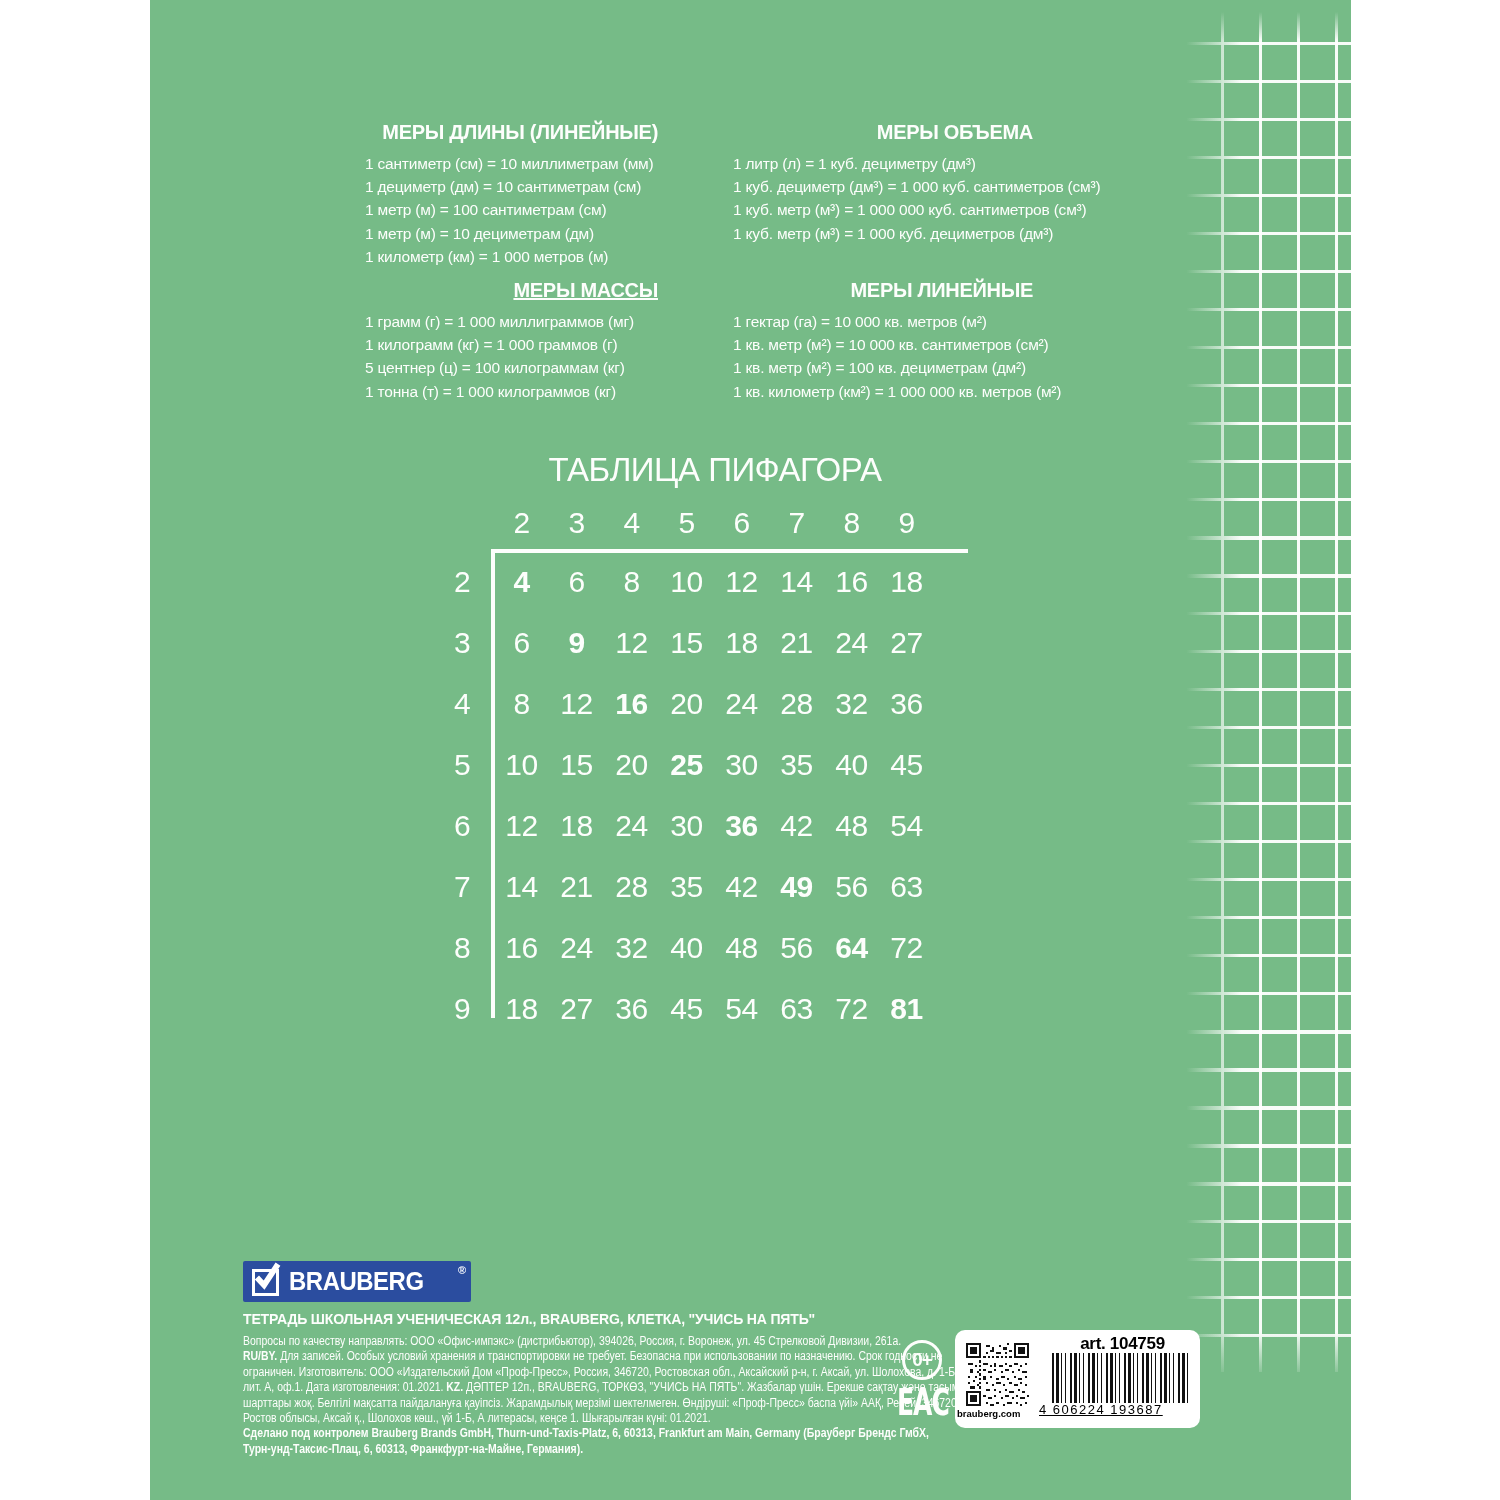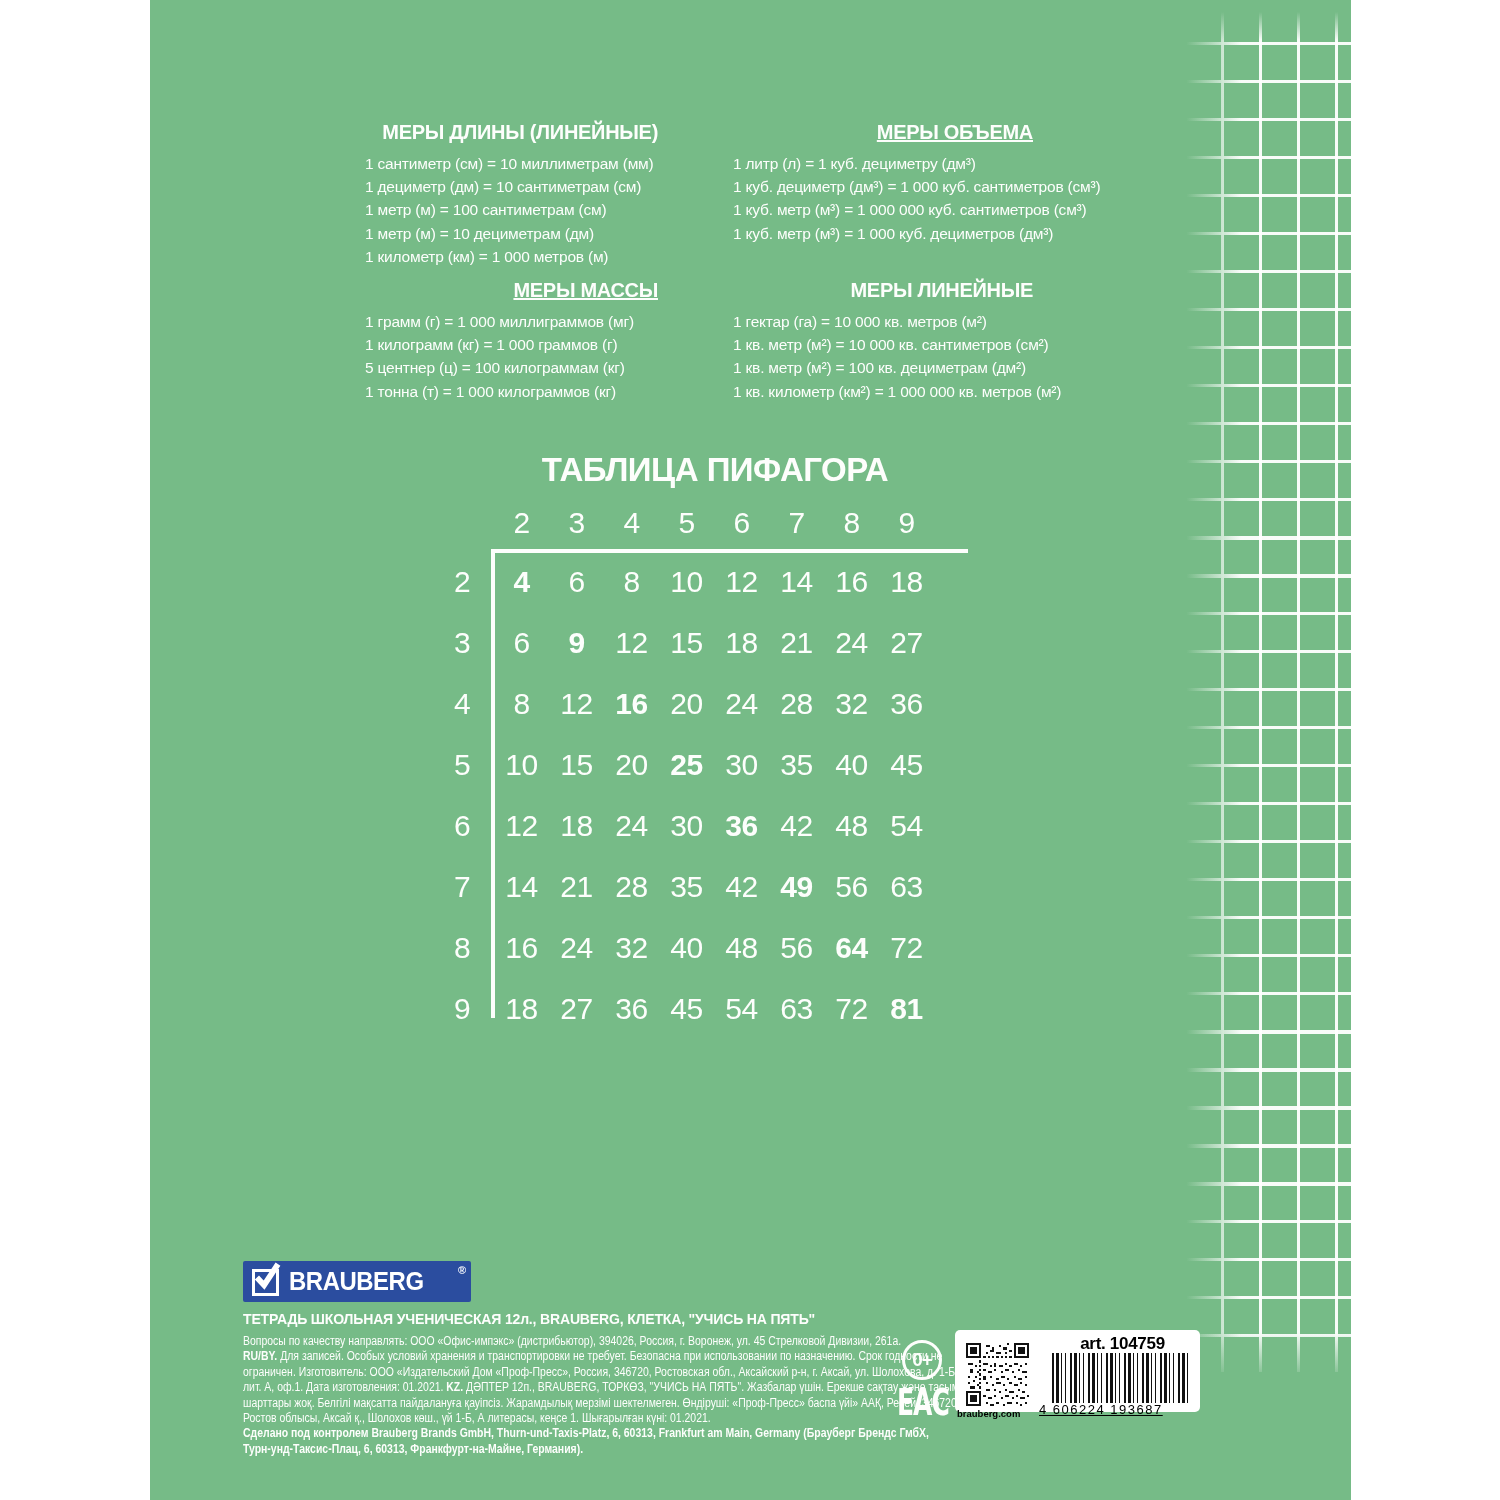--- a/index.html
+++ b/index.html
@@ -20,21 +20,21 @@
     background:linear-gradient(to bottom,rgba(118,187,135,0) 0,#76bb87 85%);}
 
   
   .mblock{position:absolute;color:#fdfefc;}
   .m-title{width:300px;text-align:right;font-size:20px;font-weight:bold;letter-spacing:-0.3px;white-space:nowrap;}
   .m-lines{position:absolute;left:0;top:31px;font-size:15.5px;line-height:23.2px;letter-spacing:-0.2px;white-space:nowrap;}
   .m-line{white-space:nowrap;}
 
   
   .py-title{position:absolute;left:415px;top:451px;width:600px;text-align:center;
-    color:#fdfefc;font-size:33px;font-weight:bold;letter-spacing:-0.5px;white-space:nowrap;}
+    color:#fdfefc;font-size:33px;font-weight:normal;letter-spacing:-0.5px;white-space:nowrap;}
   .py-grid{position:absolute;left:430px;top:495px;display:grid;
     grid-template-columns:64px repeat(8,55px);grid-template-rows:56px repeat(8,61px);}
   .pcell{display:flex;align-items:center;justify-content:center;color:#fdfefc;font-size:30px;letter-spacing:-0.5px;}
   .pcell.bold{font-weight:bold;}
   .py-rule-h{position:absolute;left:492px;top:549px;width:476px;height:3.5px;background:#fdfefc;}
   .py-rule-v{position:absolute;left:491px;top:549px;width:3.5px;height:469px;background:#fdfefc;}
 
   
   .logo{position:absolute;left:243px;top:1261px;width:228px;height:41px;background:#2b4d9f;border-radius:2px;}
   .logo-check{position:absolute;left:9px;top:8px;width:27px;height:27px;border:3px solid #ffffff;box-sizing:border-box;}
@@ -50,21 +50,21 @@
   .info-line{white-space:nowrap;}
   .info .b{font-weight:bold;}
 
   .age-badge{position:absolute;left:902px;top:1340px;width:40px;height:40px;border:3px solid #fdfefc;
     border-radius:50%;box-sizing:border-box;color:#fdfefc;font-size:19px;font-weight:bold;
     text-align:center;line-height:33px;letter-spacing:-1px;}
   .eac{position:absolute;left:897px;top:1380px;width:50px;text-align:center;color:#fdfefc;
     font-size:25px;font-weight:bold;letter-spacing:-1px;transform:scaleY(1.5);transform-origin:center top;
     font-family:"DejaVu Sans",sans-serif;}
 
-  .bclabel{position:absolute;left:955px;top:1330px;width:245px;height:82px;background:#ffffff;border-radius:5px;}
+  .bclabel{position:absolute;left:955px;top:1330px;width:245px;height:98px;background:#ffffff;border-radius:10px;}
   .art{position:absolute;left:95px;top:4px;width:145px;text-align:center;color:#000000;
     font-size:17px;font-weight:bold;letter-spacing:-0.3px;white-space:nowrap;}
   .qr{position:absolute;left:11px;top:13px;width:63px;height:63px;}
   .site{position:absolute;left:2px;top:78px;width:82px;text-align:left;color:#000000;
     font-size:9.5px;font-weight:bold;white-space:nowrap;}
   .barcode{position:absolute;left:97px;top:23px;width:138px;height:50px;
     background-image:repeating-linear-gradient(90deg,#111 0 2px,#fff 2px 4px,#111 4px 7px,#fff 7px 9px,#111 9px 10px,#fff 10px 13px,#111 13px 14px,#fff 14px 18px);}
   .bdigits{position:absolute;left:84px;top:72px;width:152px;color:#000000;font-size:13px;
     letter-spacing:1.5px;white-space:nowrap;font-family:"Liberation Sans",sans-serif;text-decoration:underline;}
 </style>
@@ -83,21 +83,21 @@
     <div class="m-title" style="margin-left:-7px;">МЕРЫ ДЛИНЫ (ЛИНЕЙНЫЕ)</div>
     <div class="m-lines">
         <div class="m-line">1 сантиметр (см) = 10 миллиметрам (мм)</div>
         <div class="m-line">1 дециметр (дм) = 10 сантиметрам (см)</div>
         <div class="m-line">1 метр (м) = 100 сантиметрам (см)</div>
         <div class="m-line">1 метр (м) = 10 дециметрам (дм)</div>
         <div class="m-line">1 километр (км) = 1 000 метров (м)</div>
       </div>
   </div>
 
-  <div class="mblock" style="left:733px;top:121px;text-decoration:underline;">
+  <div class="mblock" style="left:733px;top:121px;">
     <div class="m-title">МЕРЫ ОБЪЕМА</div>
     <div class="m-lines">
         <div class="m-line">1 литр (л) = 1 куб. дециметру (дм³)</div>
         <div class="m-line">1 куб. дециметр (дм³) = 1 000 куб. сантиметров (см³)</div>
         <div class="m-line">1 куб. метр (м³) = 1 000 000 куб. сантиметров (см³)</div>
         <div class="m-line">1 куб. метр (м³) = 1 000 куб. дециметров (дм³)</div>
       </div>
   </div>
 
   <div class="mblock" style="left:365px;top:279px;text-decoration:underline;">

